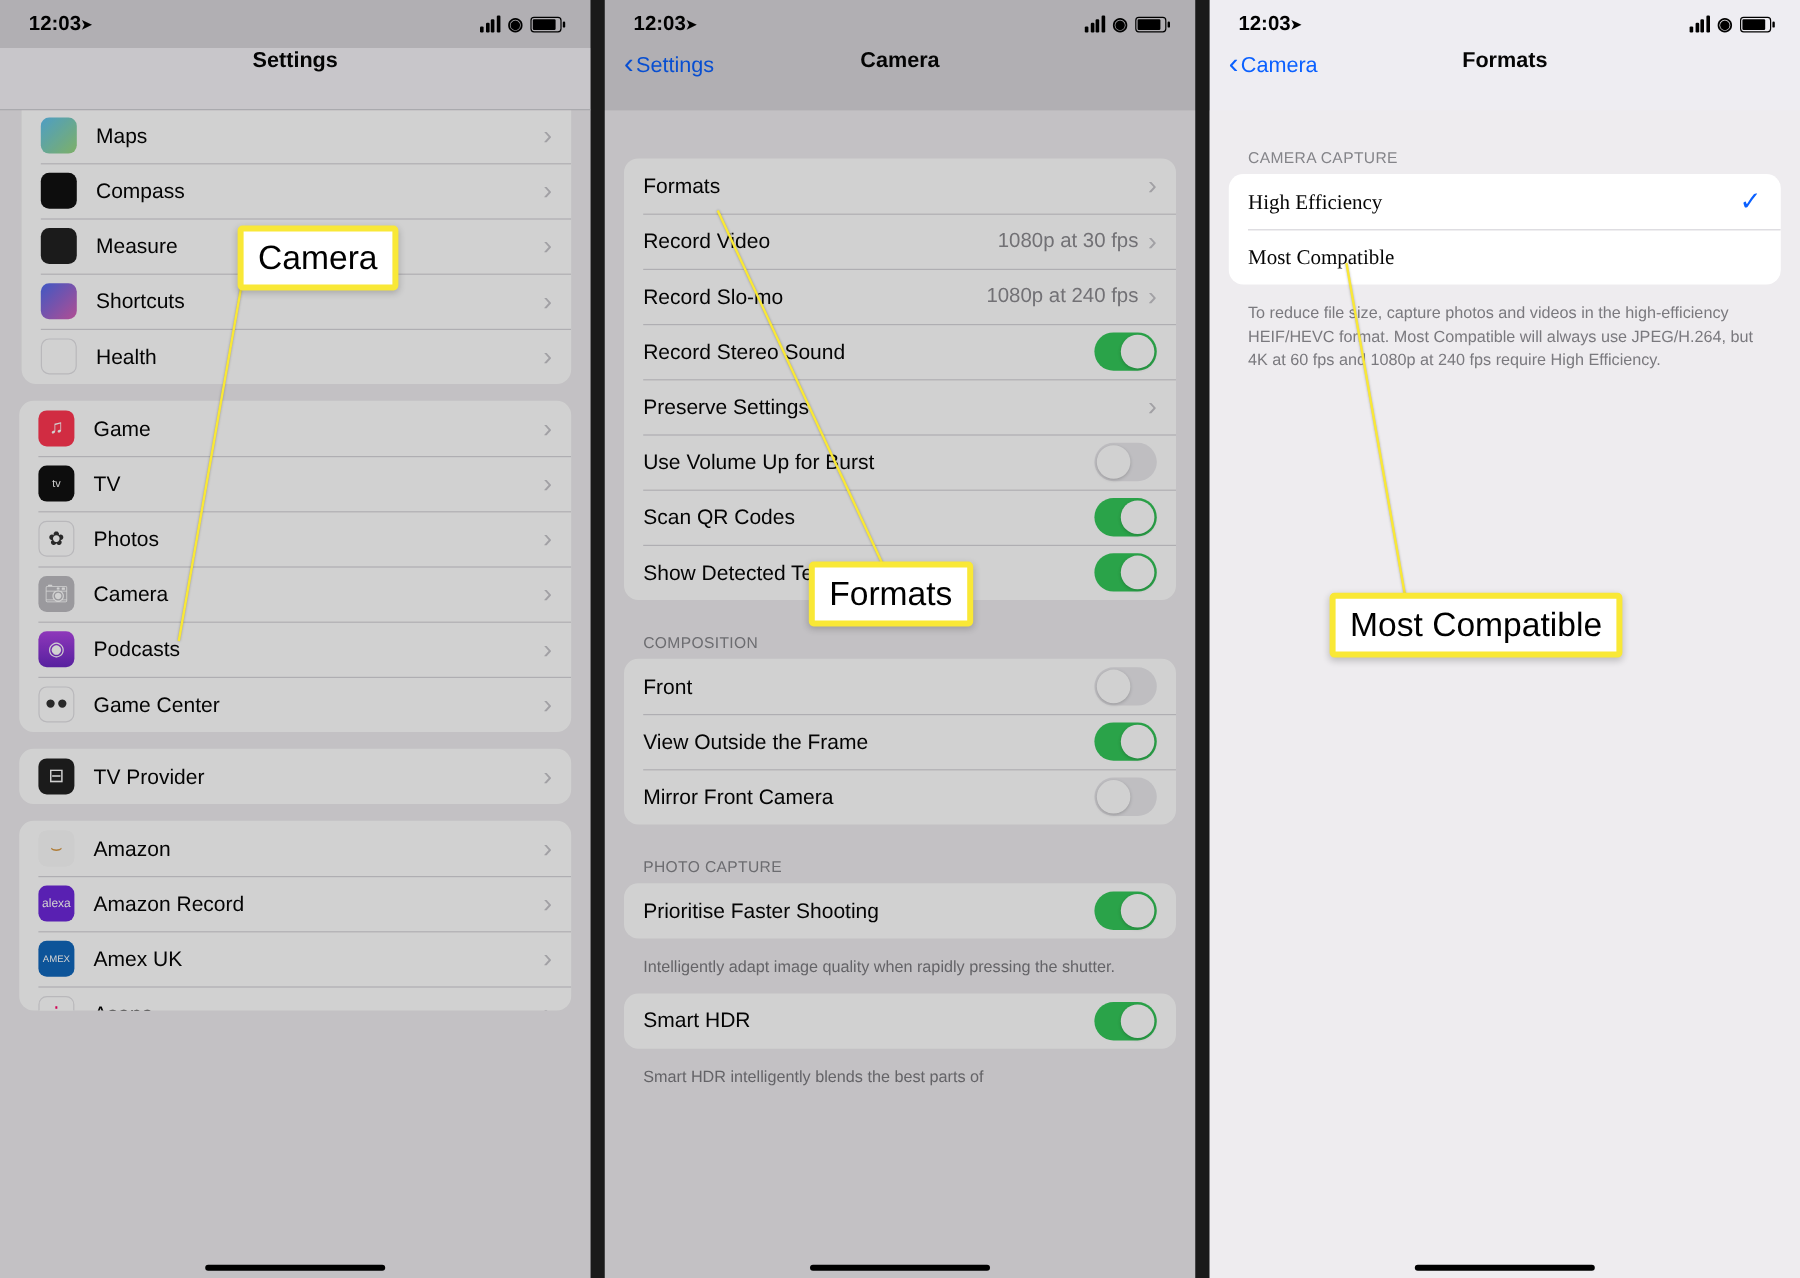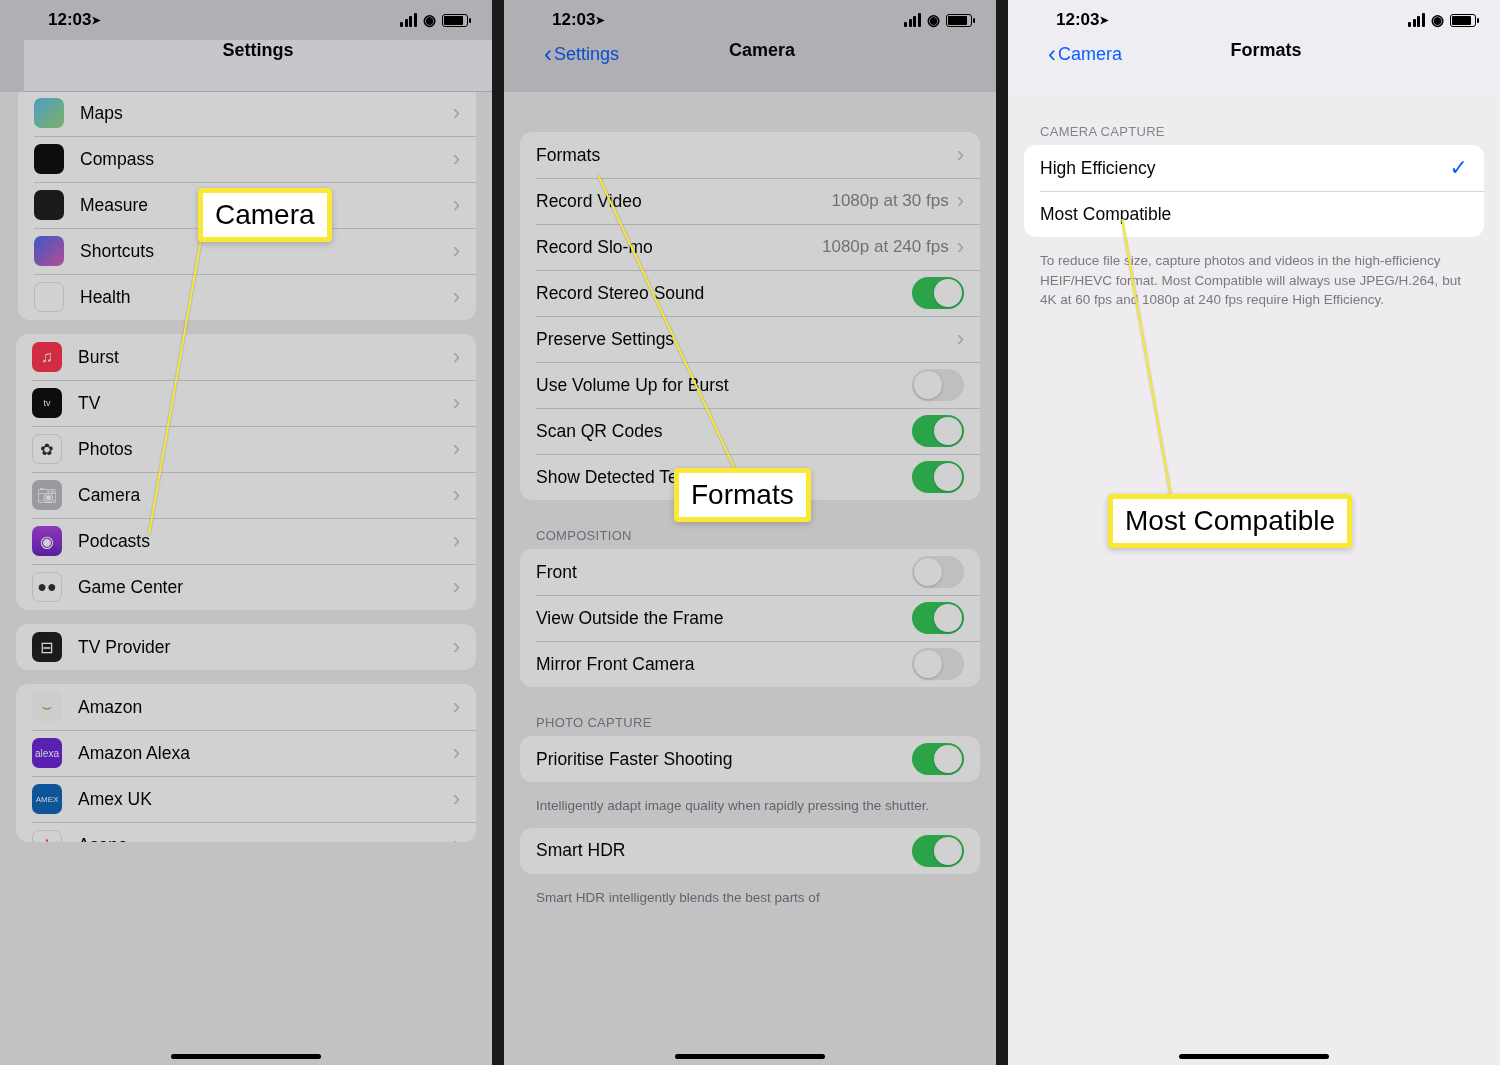--- a/index.html
+++ b/index.html
@@ -11,21 +11,20 @@
     display: flex;
     gap: 12px;
     overflow: hidden;
   }
   .phone {
     flex: 1 1 0;
     height: 100%;
     background: #d8d6db;
     position: relative;
     overflow: hidden;
-    padding-left: 24px;
   }
   .dim-overlay {
     position: absolute;
     inset: 0;
     background: rgba(0,0,0,0.18);
     pointer-events: none;
     z-index: 5;
   }
   
   .status {
@@ -237,21 +236,21 @@
       <div class="row">
         <span class="icon ic-health">♥</span>
         <span class="label">Health</span>
         <span class="chev">›</span>
       </div>
     </div>
 
     <div class="group">
       <div class="row">
         <span class="icon ic-music">♫</span>
-        <span class="label">Burst</span>
+        <span class="label">Game</span>
         <span class="chev">›</span>
       </div>
       <div class="row">
         <span class="icon ic-tv" style="font-size:9px;">tv</span>
         <span class="label">TV</span>
         <span class="chev">›</span>
       </div>
       <div class="row">
         <span class="icon ic-photos" style="color:#333;">✿</span>
         <span class="label">Photos</span>
@@ -283,21 +282,21 @@
     </div>
 
     <div class="group">
       <div class="row">
         <span class="icon ic-amazon" style="color:#d79a46;">⌣</span>
         <span class="label">Amazon</span>
         <span class="chev">›</span>
       </div>
       <div class="row">
         <span class="icon ic-alexa" style="font-size:10px;">alexa</span>
-        <span class="label">Amazon Alexa</span>
+        <span class="label">Amazon Record</span>
         <span class="chev">›</span>
       </div>
       <div class="row">
         <span class="icon ic-amex" style="font-size:8px;">AMEX</span>
         <span class="label">Amex UK</span>
         <span class="chev">›</span>
       </div>
       <div class="row" style="margin-bottom:-26px;">
         <span class="icon ic-asana" style="color:#f06;">⋮</span>
         <span class="label">Asana</span>
@@ -424,21 +423,21 @@
   </div>
   <div class="navheader">
     <div class="back">
       <span style="font-size:24px;">‹</span>
       <span>Camera</span>
     </div>
     <span>Formats</span>
   </div>
   <div class="scroll">
     <div class="sect-header" style="margin-top:32px;">CAMERA CAPTURE</div>
-    <div class="group" style="margin-top:4px;">
+    <div class="group" style="margin-top:4px;font-family:Liberation Serif, serif;">
       <div class="row">
         <span class="label">High Efficiency</span>
         <span class="check">✓</span>
       </div>
       <div class="row">
         <span class="label">Most Compatible</span>
       </div>
     </div>
     <div class="sect-footer">To reduce file size, capture photos and videos in the high-efficiency HEIF/HEVC format. Most Compatible will always use JPEG/H.264, but 4K at 60 fps and 1080p at 240 fps require High Efficiency.</div>
   </div>

